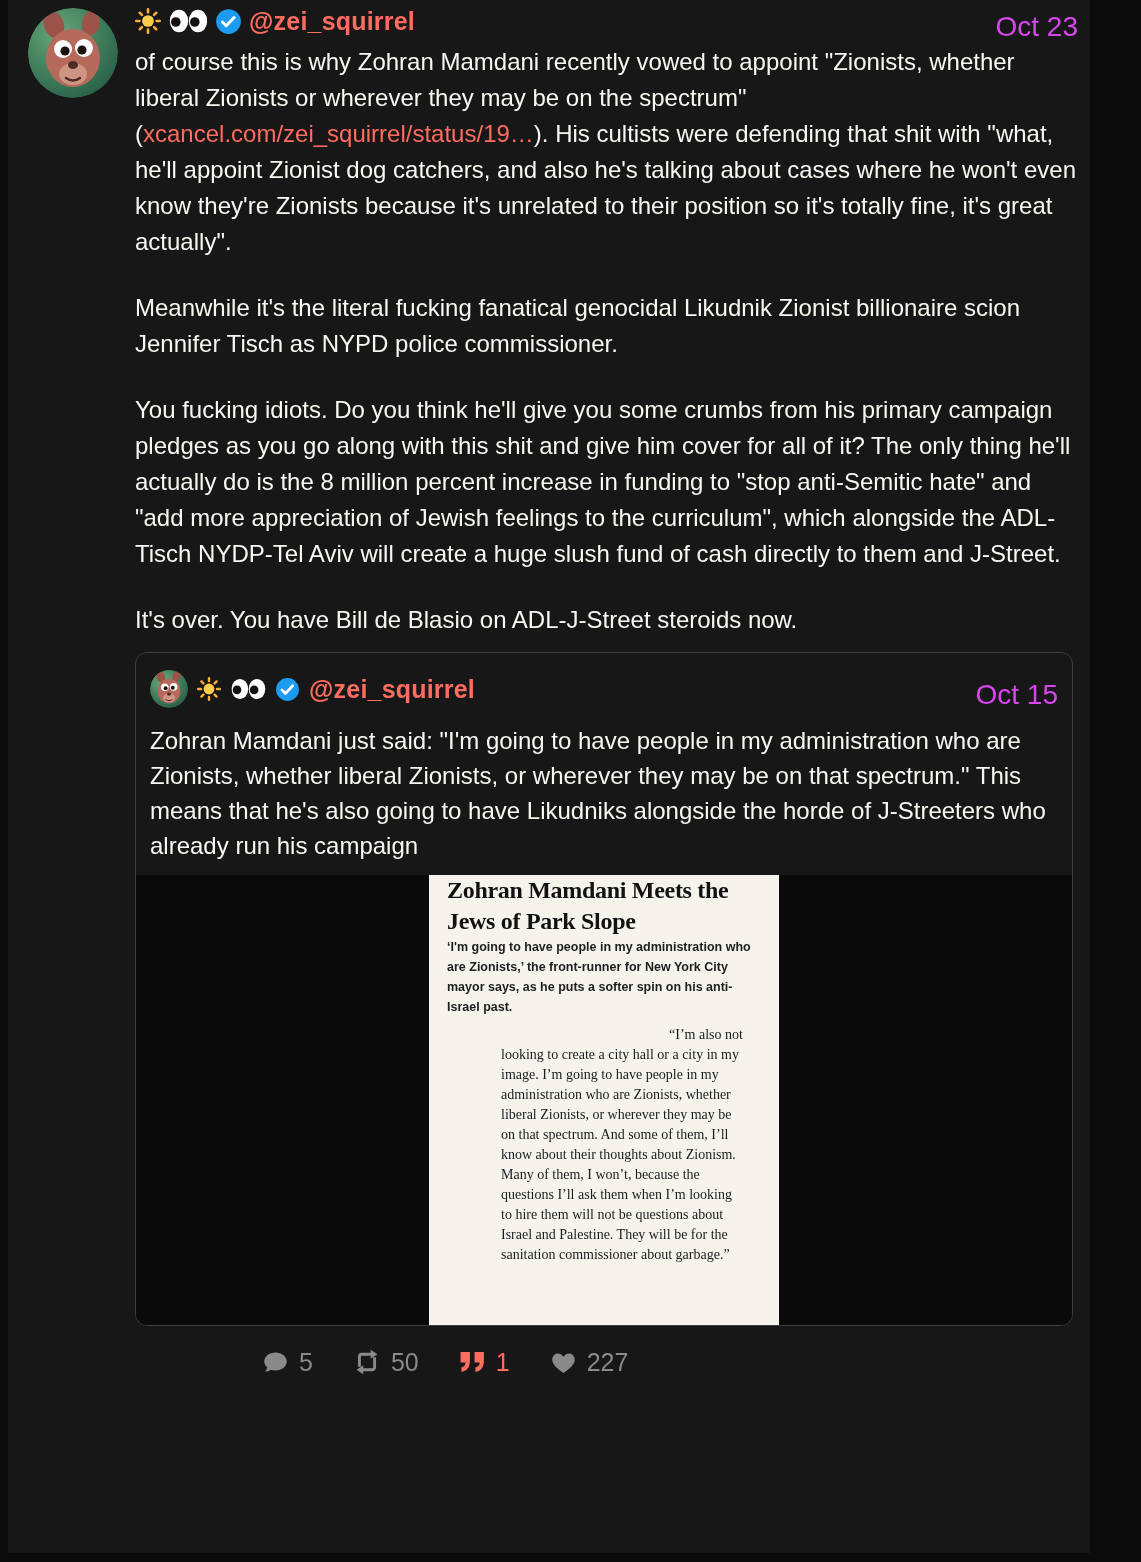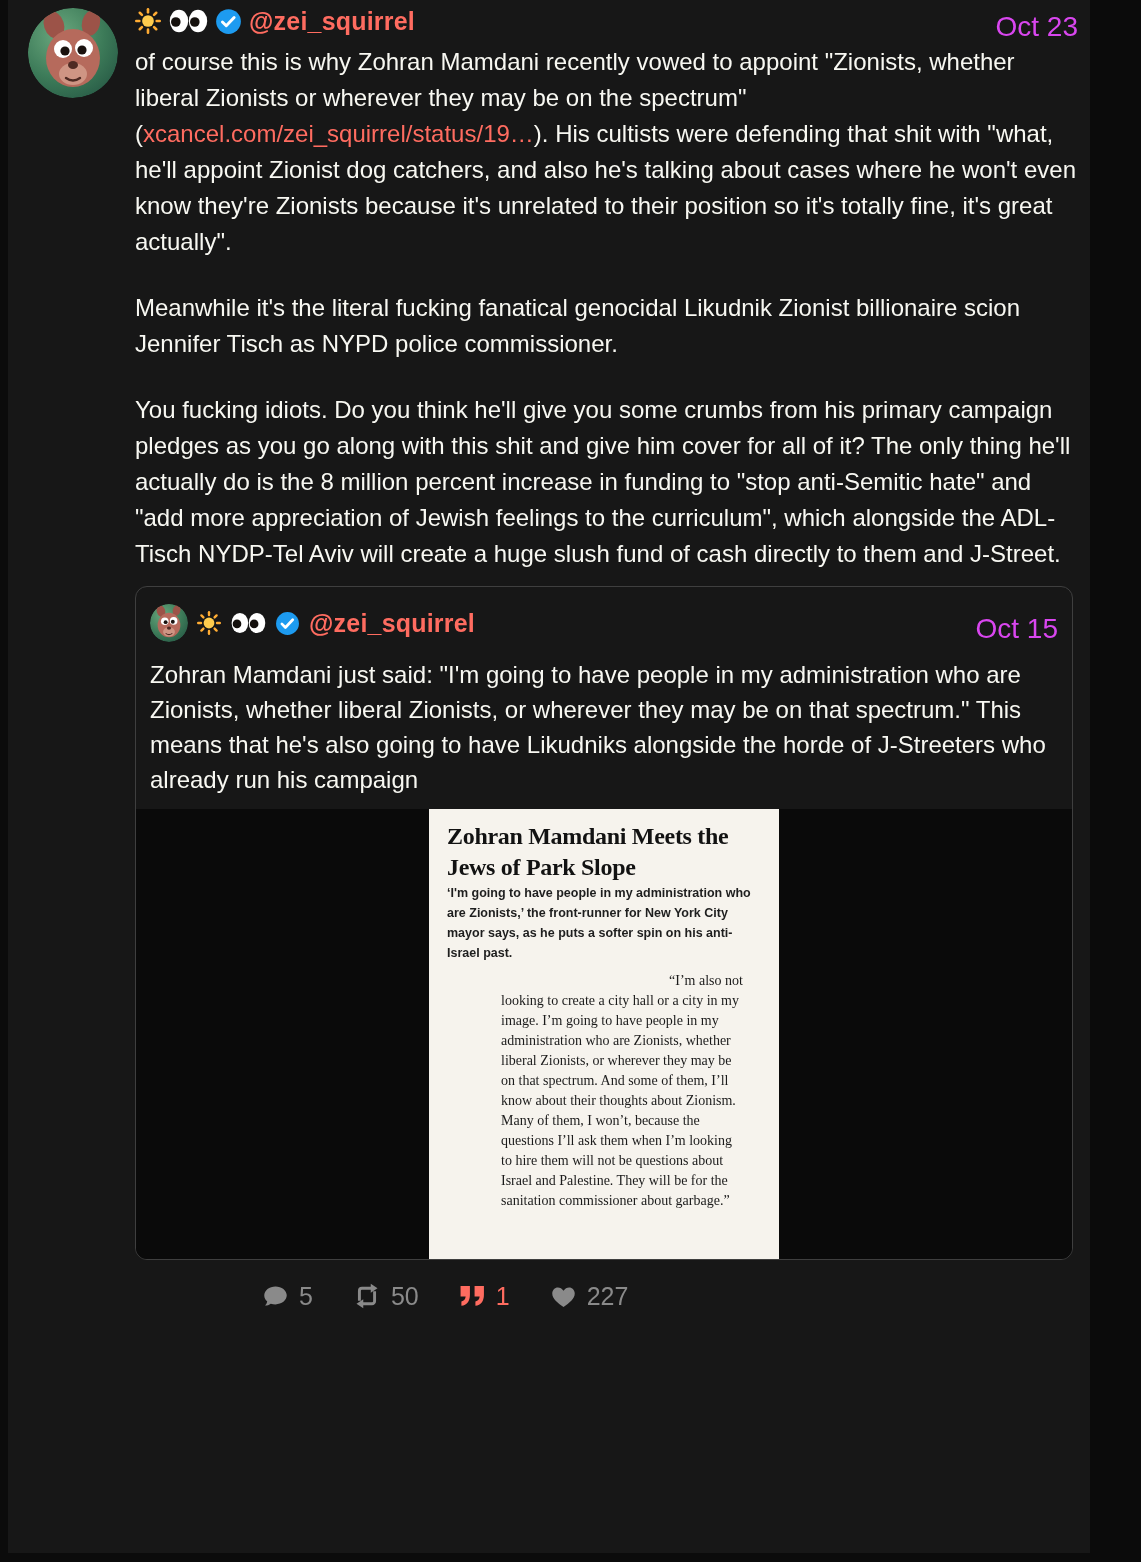--- a/index.html
+++ b/index.html
@@ -25,21 +25,21 @@
 
   .quote { margin-top:14px; width:938px; border:1px solid #3f3f3f; border-radius:12px;
            overflow:hidden; cursor:pointer; }
   .quote-header { display:flex; align-items:center; gap:9px; padding:12px 14px 4px; }
   .quote-header .uname { font-size:25px; }
   .quote-text { padding:6px 14px 0; font-size:24px; line-height:35px; color:#f8f8f2; }
   .quote-image { margin-top:12px; height:450px; background:#0a0a0a; display:flex;
                  justify-content:center; overflow:hidden; }
 
   .article { width:350px; height:566px; background:#f6f3ed; color:#141414;
-             padding:12px 18px 0; overflow:hidden; }
+             padding:0 18px 0; overflow:hidden; }
   .article h1 { font-family:"Liberation Serif", serif; font-weight:700; font-size:24px;
                 line-height:31px; letter-spacing:-.3px; color:#121212; }
   .article .dek { margin-top:0; font-size:12.5px; font-weight:700; line-height:20px; color:#1e1e1e; }
   .article .byrow { margin-top:17px; display:flex; justify-content:space-between; align-items:baseline; }
   .article .byline { font-family:"Liberation Serif", serif; font-size:15px; color:#bf4a41; }
   .article .dateline { font-size:12px; font-weight:700; color:#111; }
   .article .abody { margin:8px 0 0 54px; width:244px; font-family:"Liberation Serif", serif;
                     font-size:14px; line-height:20px; color:#1b1b1b; text-indent:168px; }
 
   .stats { display:flex; align-items:center; gap:40px; margin:18px 0 0 127px; position:relative; }
@@ -105,20 +105,21 @@
       <path d="M6.6 12.4l3.4 3.4 7-7.4" stroke="#fff" stroke-width="2.6" fill="none" stroke-linecap="round" stroke-linejoin="round"></path>
     </svg>
     <a class="uname">@zei_squirrel</a>
     <a class="tdate">Oct 23</a>
   </div>
 
   <div class="content">
     <p><span>of course this is why Zohran Mamdani recently vowed to appoint "Zionists, whether liberal Zionists or wherever they may be on the spectrum" (</span><a class="inline-link">xcancel.com/zei_squirrel/status/19…</a><span>). His cultists were defending that shit with "what, he'll appoint Zionist dog catchers, and also he's talking about cases where he won't even know they're Zionists because it's unrelated to their position so it's totally fine, it's great actually".</span></p>
     <p>Meanwhile it's the literal fucking fanatical genocidal Likudnik Zionist billionaire scion Jennifer Tisch as NYPD police commissioner.</p>
     <p>You fucking idiots. Do you think he'll give you some crumbs from his primary campaign pledges as you go along with this shit and give him cover for all of it? The only thing he'll actually do is the 8 million percent increase in funding to "stop anti-Semitic hate" and "add more appreciation of Jewish feelings to the curriculum", which alongside the ADL-Tisch NYDP-Tel Aviv will create a huge slush fund of cash directly to them and J-Street.</p>
+    <p>It's over. You have Bill de Blasio on ADL-J-Street steroids now.</p>
 
     <div class="quote">
       <div class="quote-header">
         <span class="avatar-sm">
           <svg width="38" height="38">
               <use href="#sq-avatar"></use>
             </svg>
         </span>
         <svg class="emoji-svg" width="24" height="24" viewBox="0 0 24 24">
           <g stroke="#ffac33" stroke-width="2.4" stroke-linecap="round">

